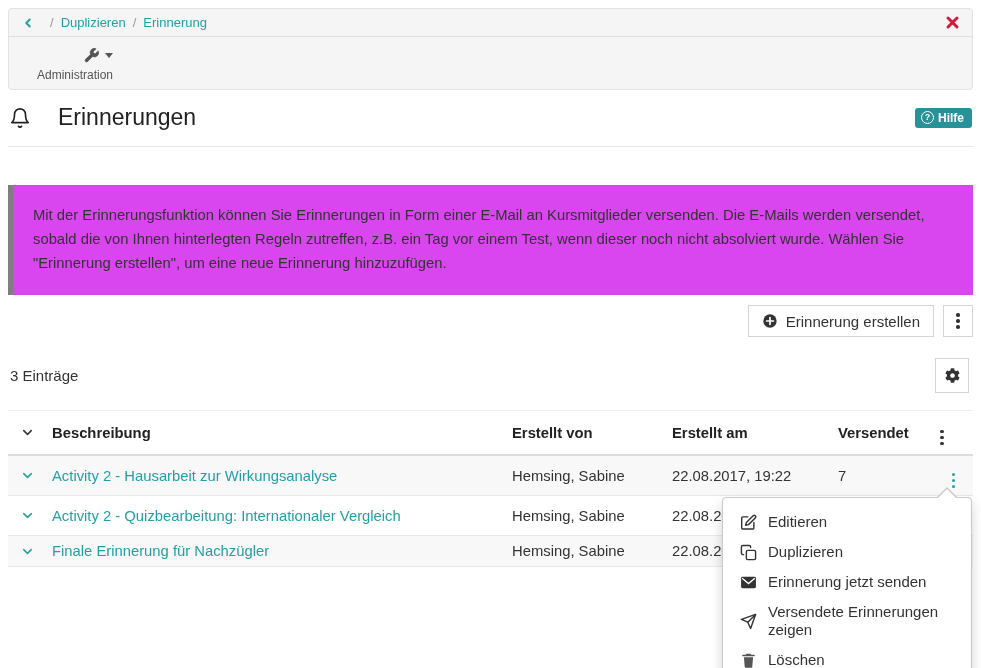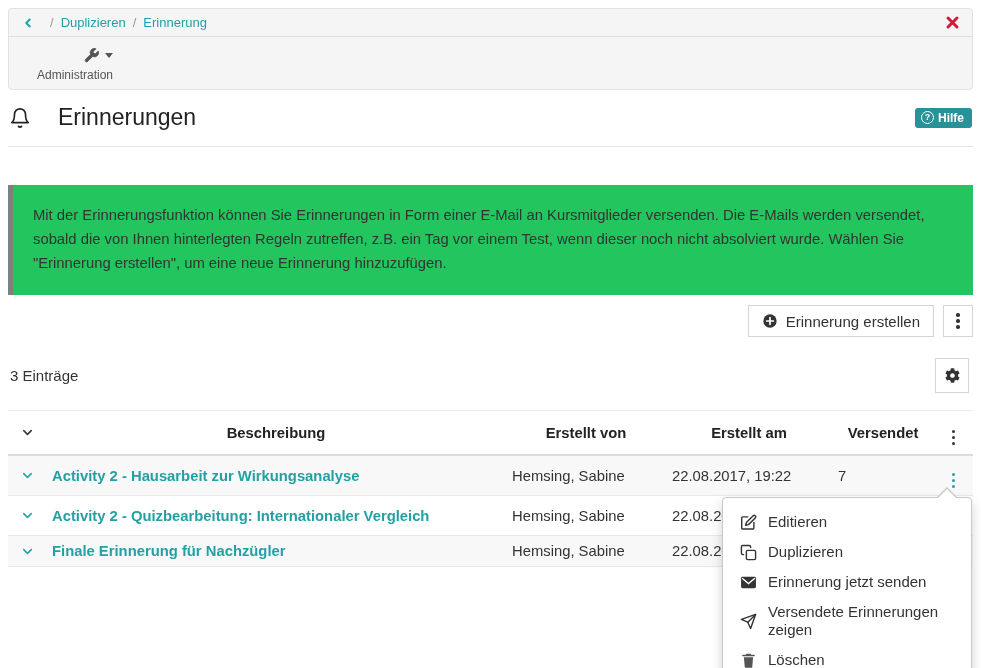--- a/index.html
+++ b/index.html
@@ -46,21 +46,21 @@
   }
   .help-q {
     width:13px; height:13px; border:1px solid #fff; border-radius:50%;
     font-size:9px; line-height:11px; text-align:center; font-weight:bold;
   }
   .title-hr { position:absolute; left:8px; right:8px; top:146px; border-top:1px solid #e5e5e5; }
 
   
   .info-box {
     position:absolute; left:8px; right:8px; top:185px;
-    background:#22c55e; border-left:5px solid #7f7f7f;
+    background:#d946ef; border-left:5px solid #7f7f7f;
     padding:19px 24px 19px 20px; line-height:1.62; font-size:14.8px; color:#333;
   }
 
   
   .actions-row {
     position:absolute; right:8px; top:305px;
     display:flex; gap:9px; align-items:center;
   }
   .btn {
     background:#fff; border:1px solid #d4d4d4; border-radius:0;
@@ -81,29 +81,29 @@
   }
   .entry-count { font-size:15px; color:#333; }
   .gear-btn { width:34px; height:35px; padding:0; justify-content:center; }
 
   
   .reminder-table {
     position:absolute; left:8px; right:8px; top:410px;
     border-collapse:collapse; width:965px; font-size:14.8px;
   }
   .reminder-table th {
-    text-align:center; font-weight:bold; color:#222;
+    text-align:left; font-weight:bold; color:#222;
     padding:9px 6px; border-bottom:2px solid #dcdcdc; border-top:1px solid #ededed;
   }
   .reminder-table td { padding:7px 6px; border-bottom:1px solid #e8e8e8; color:#333; }
   .reminder-table tbody tr:nth-child(odd) { background:#f8f8f8; }
   .col-chev { width:38px; } .col-desc { width:460px; } .col-by { width:160px; }
   .col-at { width:166px; } .col-sent { width:102px; } .col-menu { width:39px; }
   .cell-chev { padding-left:12px !important; }
-  .row-link { color:#23a0a5; text-decoration:none; cursor:pointer;font-weight:bold; }
+  .row-link { color:#23a0a5; text-decoration:none; cursor:pointer; }
   .cell-menu { text-align:center; }
   .chev-svg { display:block; }
 
   
   .context-menu {
     position:absolute; top:497px; right:9px; width:250px; z-index:30;
     background:#fff; border:1px solid #c9c9c9; border-radius:4px;
     box-shadow:0 6px 12px rgba(0,0,0,.18); padding:9px 0; list-style:none; margin:0;
   }
   .context-menu::before {

